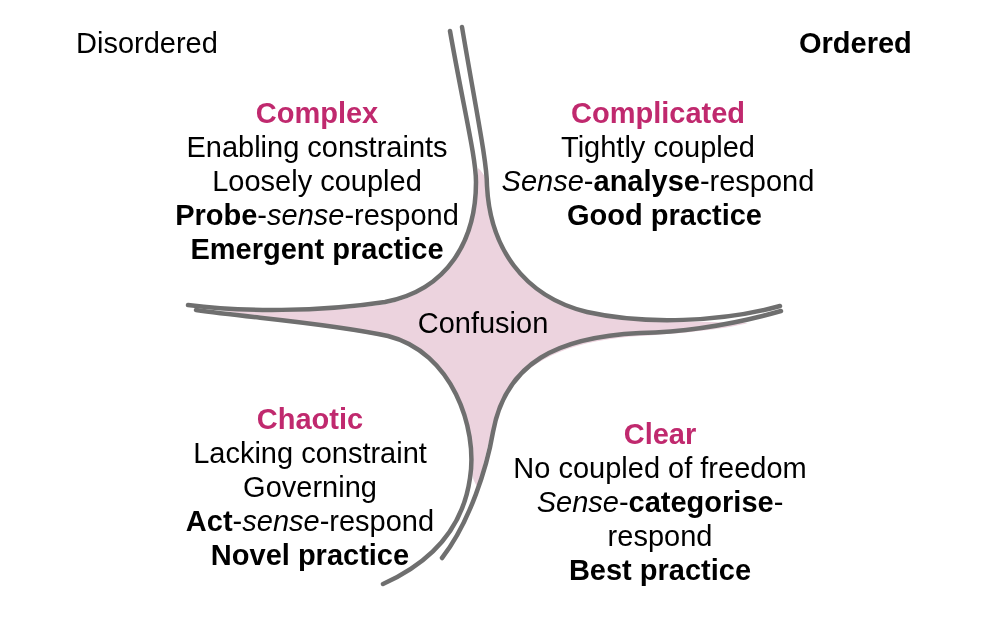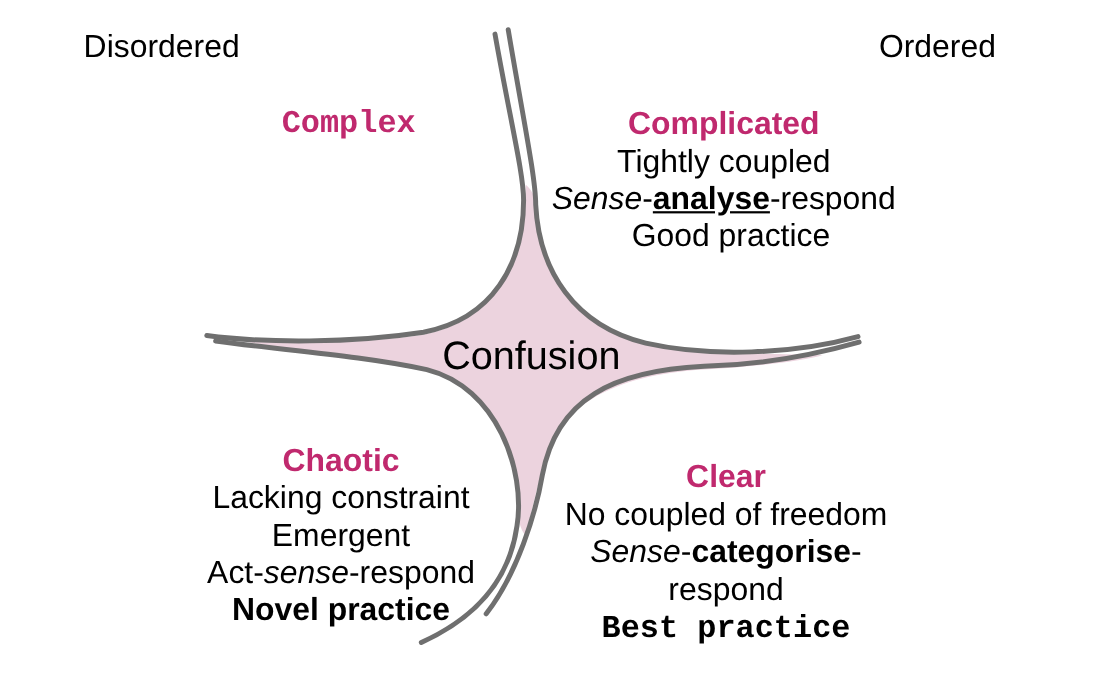--- a/index.html
+++ b/index.html
@@ -38,44 +38,44 @@
     stroke-linejoin:round;
   }
   .corner-label{
     position:absolute;
     font-size:29px;
     line-height:34px;
     color:var(--text);
     white-space:nowrap;
   }
   .corner-label.left{left:76px;top:26px;}
-  .corner-label.right{left:799px;top:26px;}
+  .corner-label.right{left:799px;top:26px;font-weight:bold;}
   .quadrant{
     position:absolute;
     width:330px;
     text-align:center;
     font-size:29px;
     line-height:34px;
     color:var(--text);
   }
   .q-title{
     color:var(--heading);
     font-weight:bold;
   }
-  .quadrant.complex{left:152px;top:96px;font-family:Liberation Mono, monospace;}
+  .quadrant.complex{left:152px;top:96px;}
   .quadrant.complicated{left:493px;top:96px;}
   .quadrant.chaotic{left:145px;top:402px;}
   .quadrant.clear{left:495px;top:381px;margin-top:36px;}
   .center-label{
     position:absolute;
     left:400px;
     top:306px;
     width:166px;
     text-align:center;
-    font-size:36px;
+    font-size:29px;
     line-height:34px;
     color:var(--text);
     white-space:nowrap;
   }
 </style>
 </head>
 <body>
 
 <div class="canvas">
 
@@ -108,45 +108,51 @@
              C 432,562 463,528 470,478
              C 478,428 452,352 388,336
              C 328,323 252,318 196,310"></path>
   </svg>
 
   <div class="corner-label left">Disordered</div>
   <div class="corner-label right">Ordered</div>
 
   <div class="quadrant complex">
     <div class="q-title">Complex</div>
+    <div class="q-lines">
+        <div class="q-line"><span>Enabling constraints</span></div>
+        <div class="q-line"><span>Loosely coupled</span></div>
+        <div class="q-line"><span style="font-weight: bold;">Probe</span><span>-</span><span style="font-style: italic;">sense</span><span>-respond</span></div>
+        <div class="q-line"><span style="font-weight: bold;">Emergent practice</span></div>
+      </div>
   </div>
 
   <div class="quadrant complicated">
     <div class="q-title">Complicated</div>
     <div class="q-lines">
         <div class="q-line"><span>Tightly coupled</span></div>
-        <div class="q-line"><span style="font-style: italic;">Sense</span><span>-</span><span style="font-weight: bold; text-decoration: underline;">analyse</span><span>-respond</span></div>
-        <div class="q-line"><span style="font-weight: normal; margin-left: 13px;">Good practice</span></div>
+        <div class="q-line"><span style="font-style: italic;">Sense</span><span>-</span><span style="font-weight: bold;">analyse</span><span>-respond</span></div>
+        <div class="q-line"><span style="font-weight: bold; margin-left: 13px;">Good practice</span></div>
       </div>
   </div>
 
   <div class="quadrant chaotic">
     <div class="q-title">Chaotic</div>
     <div class="q-lines">
         <div class="q-line"><span>Lacking constraint</span></div>
-        <div class="q-line"><span>Emergent</span></div>
-        <div class="q-line"><span style="font-weight: normal;">Act</span><span>-</span><span style="font-style: italic;">sense</span><span>-respond</span></div>
+        <div class="q-line"><span>Governing</span></div>
+        <div class="q-line"><span style="font-weight: bold;">Act</span><span>-</span><span style="font-style: italic;">sense</span><span>-respond</span></div>
         <div class="q-line"><span style="font-weight: bold; margin-top: 27px;">Novel practice</span></div>
       </div>
   </div>
 
   <div class="quadrant clear">
     <div class="q-title">Clear</div>
     <div class="q-lines">
         <div class="q-line"><span>No coupled of freedom</span></div>
         <div class="q-line"><span style="font-style: italic;">Sense</span><span>-</span><span style="font-weight: bold;">categorise</span><span>-respond</span></div>
-        <div class="q-line"><span style="font-weight: bold; font-family: Liberation Mono, monospace;">Best practice</span></div>
+        <div class="q-line"><span style="font-weight: bold;">Best practice</span></div>
       </div>
   </div>
 
   <div class="center-label">Confusion</div>
 
 </div>
 
 </body></html>

